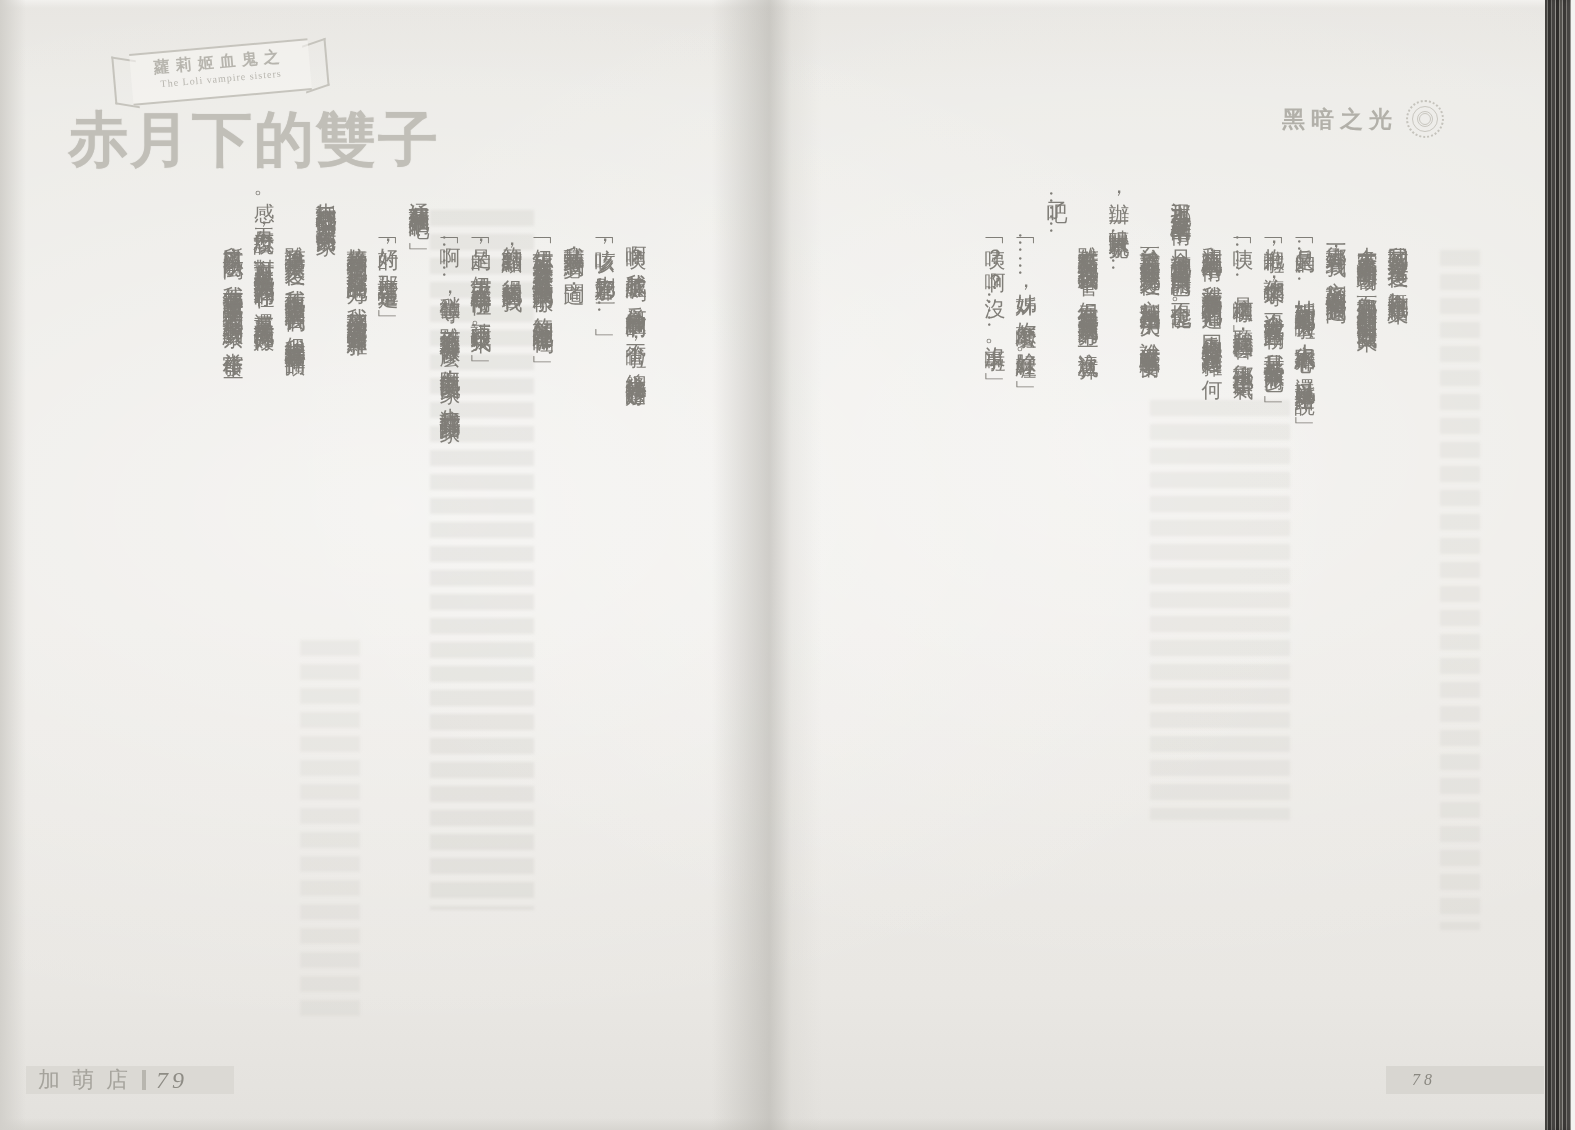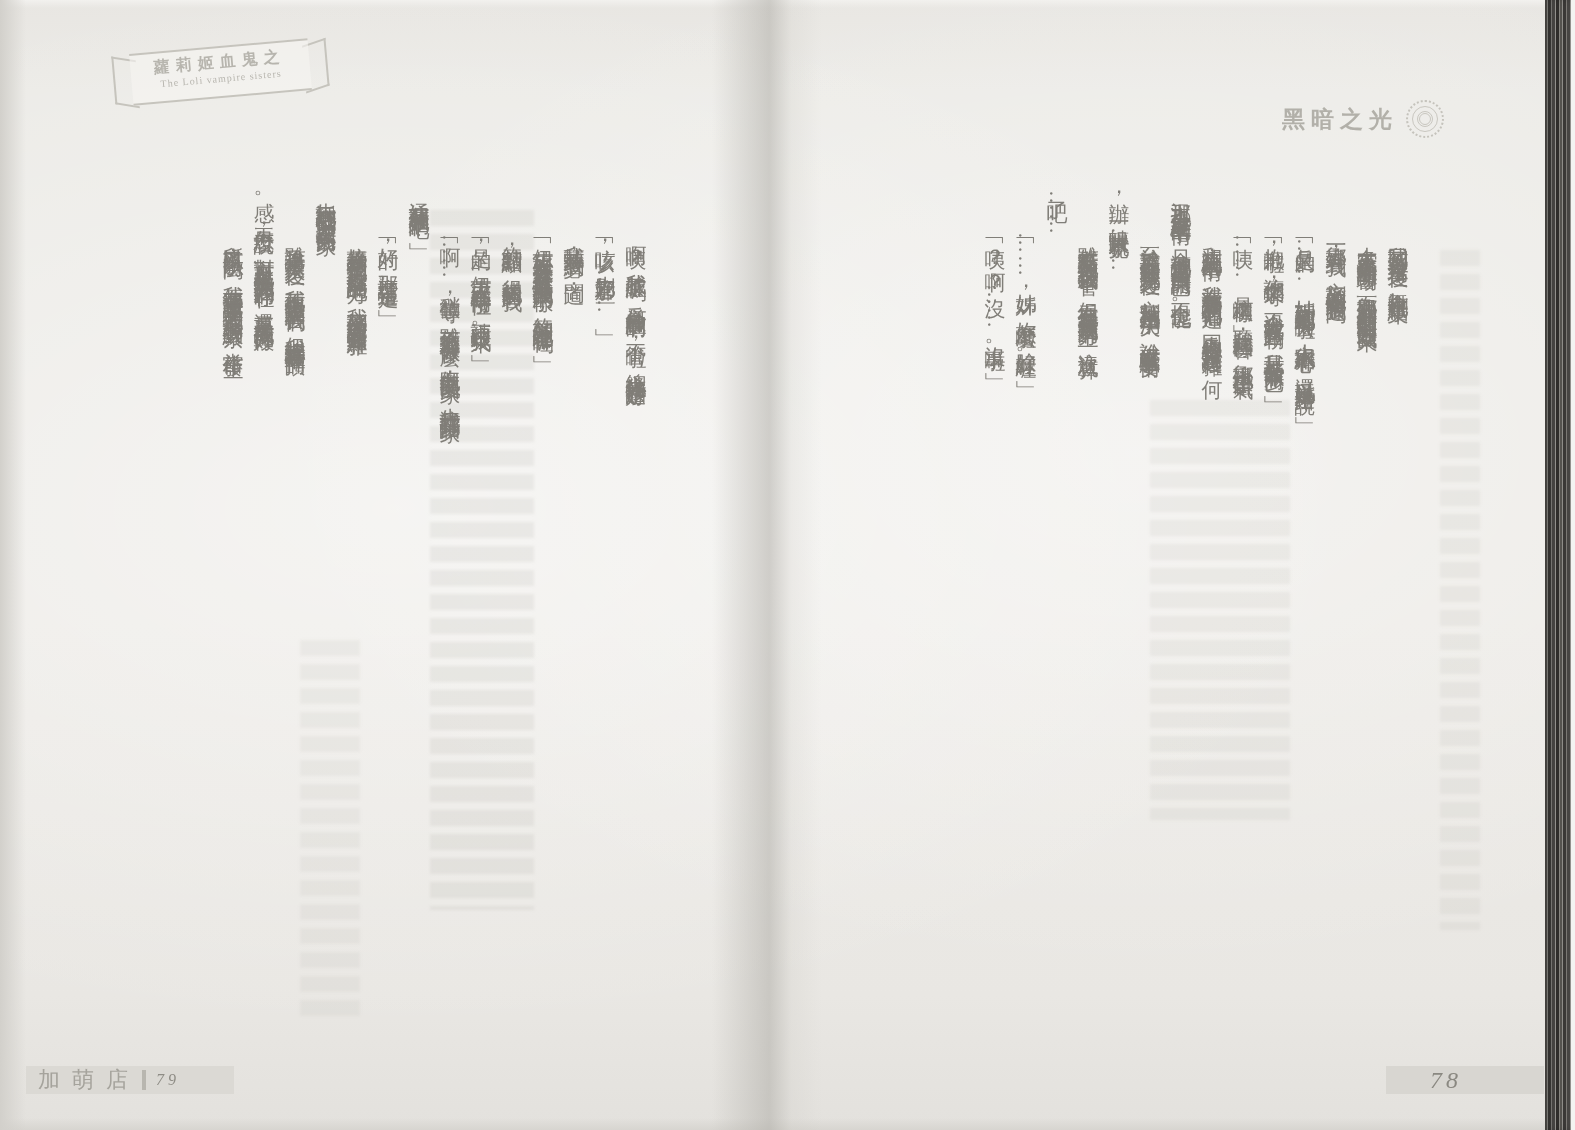--- a/index.html
+++ b/index.html
@@ -82,24 +82,24 @@
   .vtext .tcol{line-height:21px;margin:0 10px;}
   .vtext .tcol.indent{text-indent:44px;}
   .rp-text{top:186px;left:842px;width:576px;}
   .lp-text{top:186px;left:80px;width:576px;}
 
   
   .footer-l{position:absolute;left:26px;top:1066px;height:28px;display:flex;align-items:center;}
   .footer-l .bar{position:absolute;left:0;top:0;width:208px;height:28px;background:#dbd9d4;}
   .footer-l .shop{position:relative;font-size:22px;letter-spacing:12px;color:#a5a39c;padding-left:12px;}
   .footer-l .divider{position:relative;width:4px;height:20px;background:#b8b6af;margin:0 10px 0 2px;}
-  .footer-l .num{position:relative;font-size:16px;font-style:italic;color:#8e8c85;letter-spacing:4px;}
+  .footer-l .num{position:relative;font-size:24px;font-style:italic;color:#8e8c85;letter-spacing:4px;}
   .footer-r{position:absolute;left:1386px;top:1066px;width:158px;height:28px;
     background:#d8d6d1;display:flex;align-items:center;}
-  .footer-r .num{font-size:24px;font-style:italic;color:#8a8881;letter-spacing:4px;padding-left:44px;}
+  .footer-r .num{font-size:16px;font-style:italic;color:#8a8881;letter-spacing:4px;padding-left:26px;}
 </style>
 </head>
 <body>
 
 <div class="canvas">
   <div class="scan-bg"></div>
   <div class="top-edge"></div>
   <div class="bottom-edge"></div>
   <div class="left-edge-shade"></div>
   <div class="gutter"></div>
@@ -113,20 +113,21 @@
 
   <div>
     <div class="logo">
       <div class="ribbon">
         <div class="tip l"></div>
         <div class="tip r"></div>
         <div class="band"></div>
         <div class="cn">蘿莉姬血鬼之</div>
         <div class="en">The Loli vampire sisters</div>
       </div>
+      <div class="book-title">赤月下的雙子</div>
     </div>
 
     <div id="lp-text" class="vtext lp-text">
         <div class="tcol indent">啊咦？我臉紅了嗎？爲何會臉紅的啊？不管啦，總之先轉移話題好了。</div>
         <div class="tcol indent">「咳咳，先別管那些……」</div>
         <div class="tcol indent">我轉頭看著約瑟，問道：</div>
         <div class="tcol indent">「伊芙小姐好像在舞會之後有什麼事情要找我們的樣子，約瑟知道她在哪裡嗎？」</div>
         <div class="tcol indent">約瑟點點頭，很禮貌的回答我：</div>
         <div class="tcol indent">「是的，伊芙大人已經在等待兩位了，請兩位跟我來。」</div>
         <div class="tcol indent">「啊……稍微等等，雖然不知道要去做什麼，但既然要晚回家，先讓我打電話回家</div>

